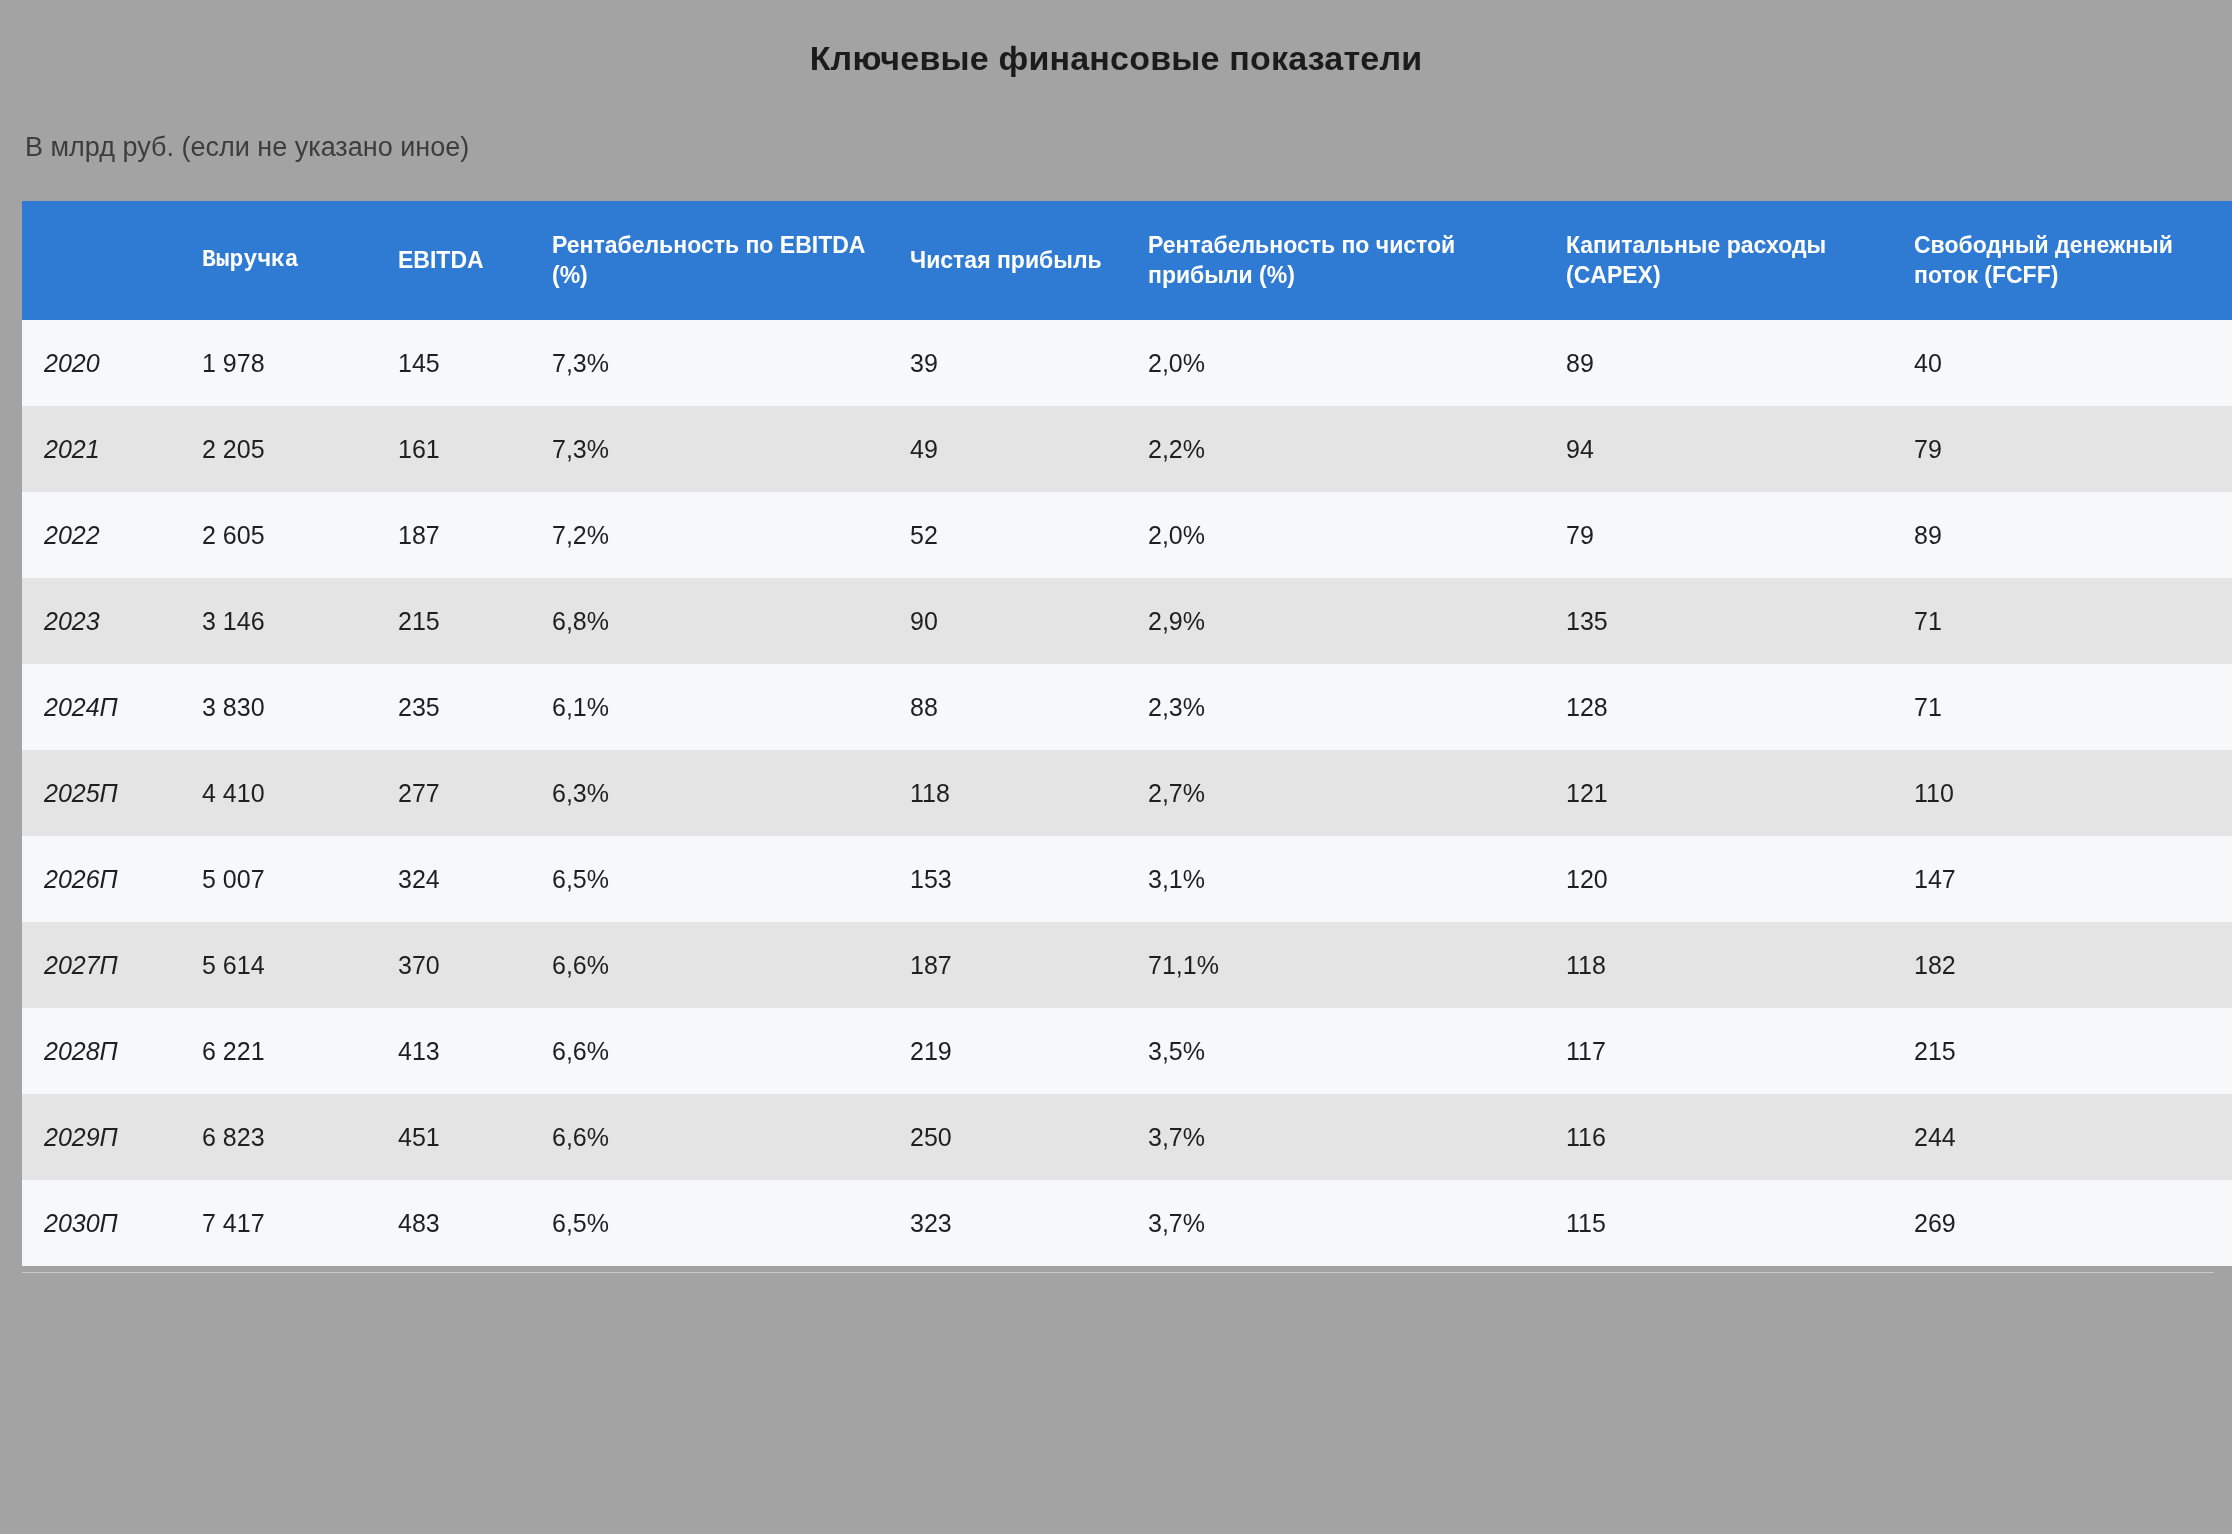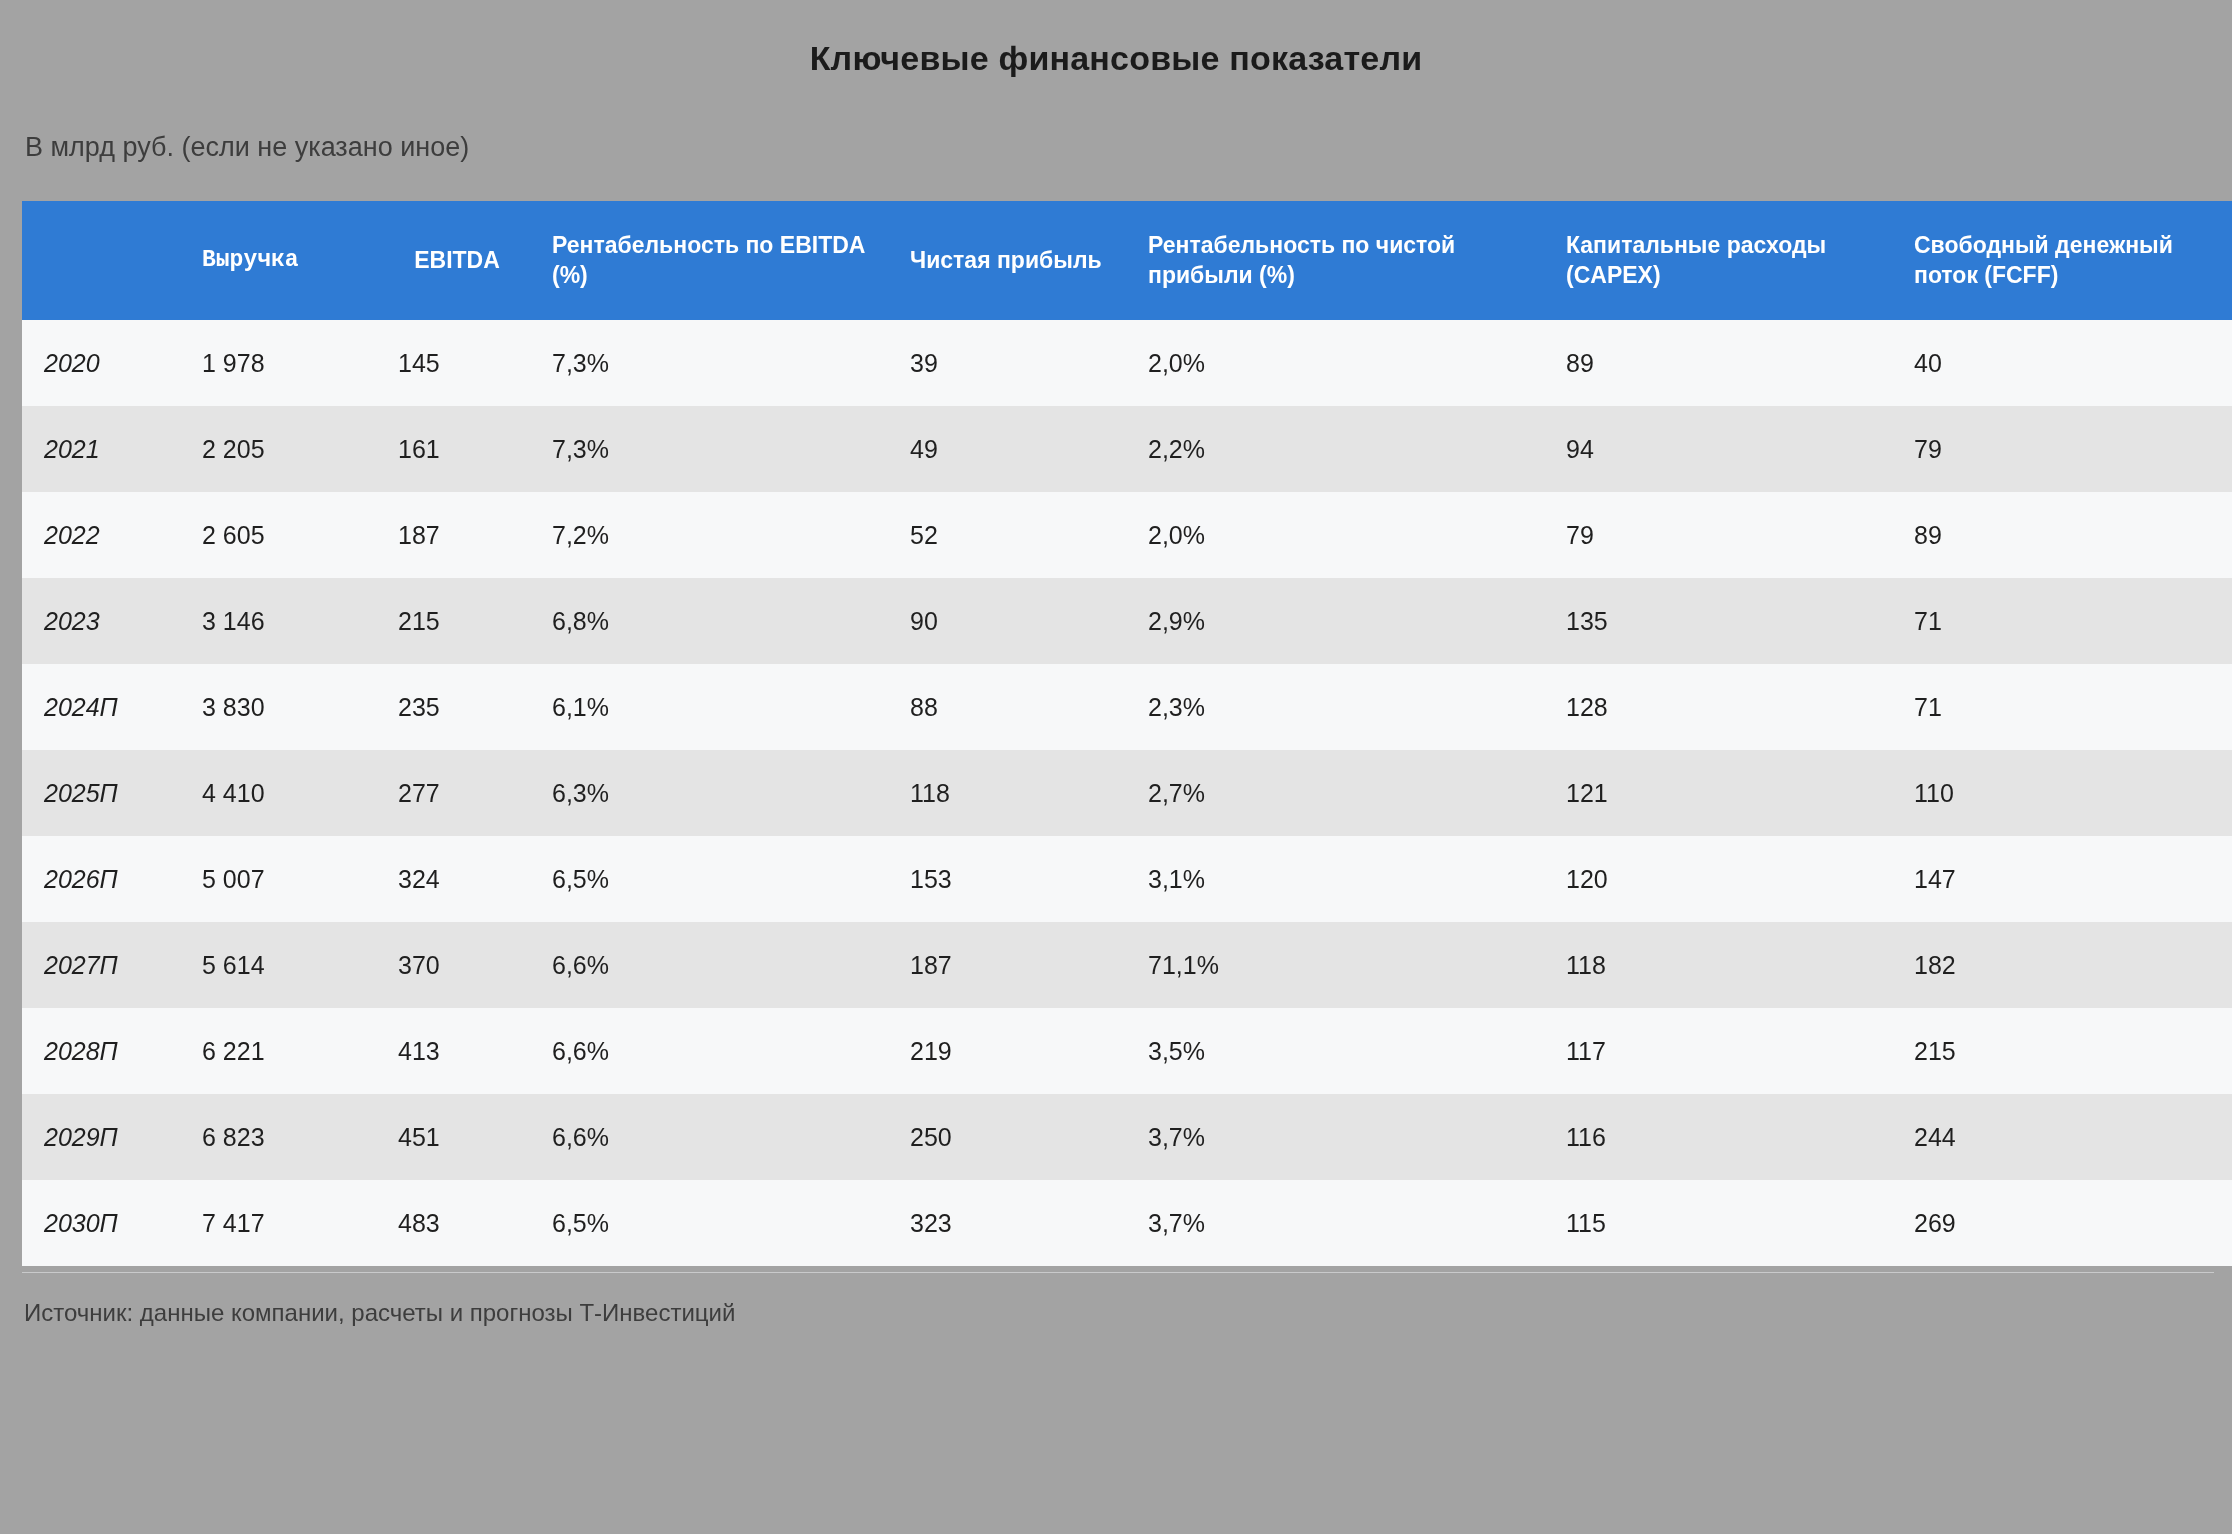--- a/index.html
+++ b/index.html
@@ -49,21 +49,21 @@
     font-size: 23px;
     font-weight: bold;
     text-align: left;
     vertical-align: middle;
     padding: 30px 18px 30px 18px;
     line-height: 1.28;
     border: none;
   }
   table.fin thead th.col-year { width: 122px; padding-left: 22px; }
   table.fin thead th.col-rev { width: 160px; font-family: Liberation Mono, monospace; }
-  table.fin thead th.col-ebitda { width: 118px; text-align: center; }
+  table.fin thead th.col-ebitda { width: 118px; }
   table.fin thead th.col-ebitdam { width: 322px; }
   table.fin thead th.col-np { width: 202px; }
   table.fin thead th.col-npm { width: 382px; }
   table.fin thead th.col-capex { width: 312px; }
   table.fin thead th.col-fcff { width: 312px; }
 
   table.fin tbody td {
     font-size: 25px;
     color: #1f1f1f;
     padding: 28px 18px 28px 18px;
@@ -221,15 +221,14 @@
           <td class="pct">6,5%</td>
           <td>323</td>
           <td class="pct">3,7%</td>
           <td>115</td>
           <td>269</td>
         </tr>
       </tbody>
   </table>
 
   <div class="source-rule"></div>
-  <div class="source">Источник: данные компании, расчеты и прогнозы Т-Инвестиций</div>
 
 </div>
 
 </body></html>

